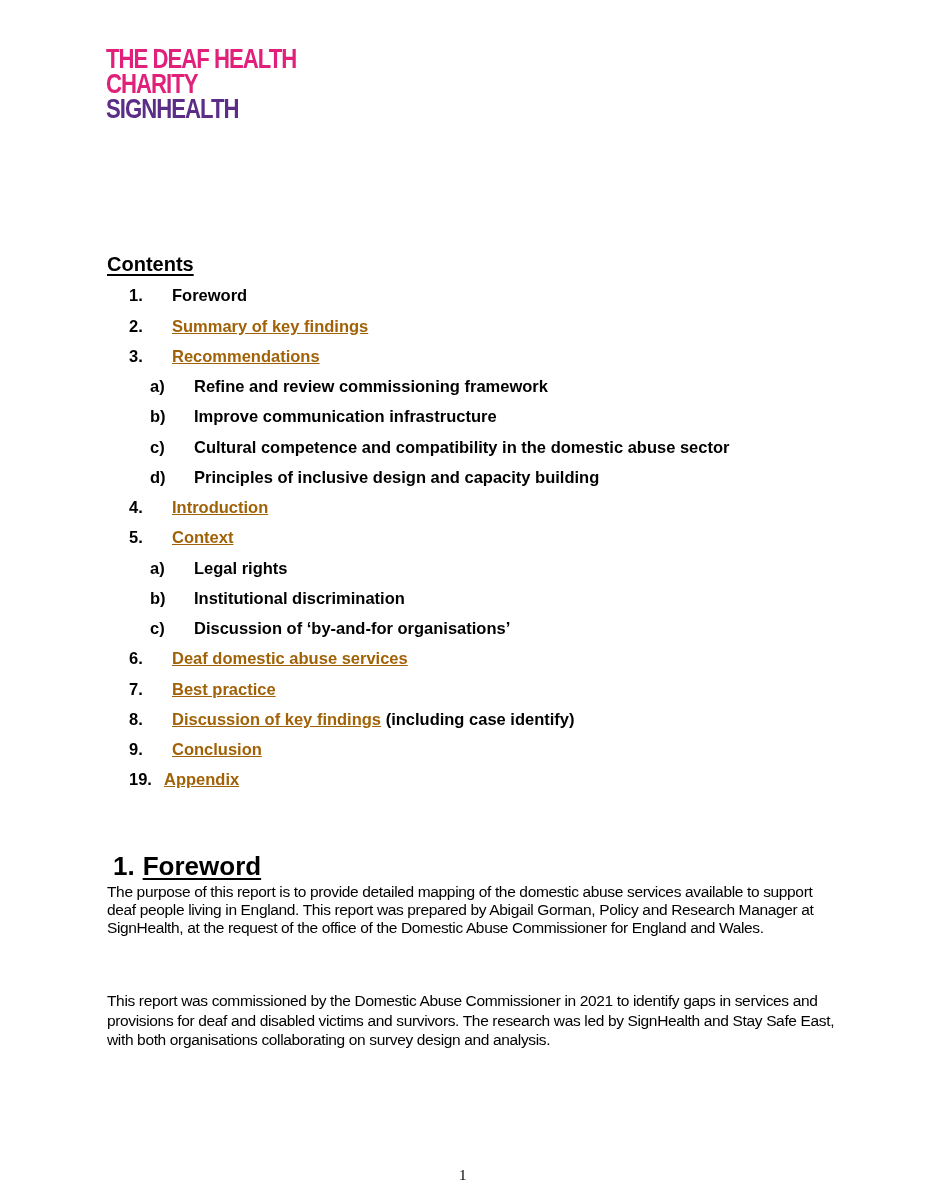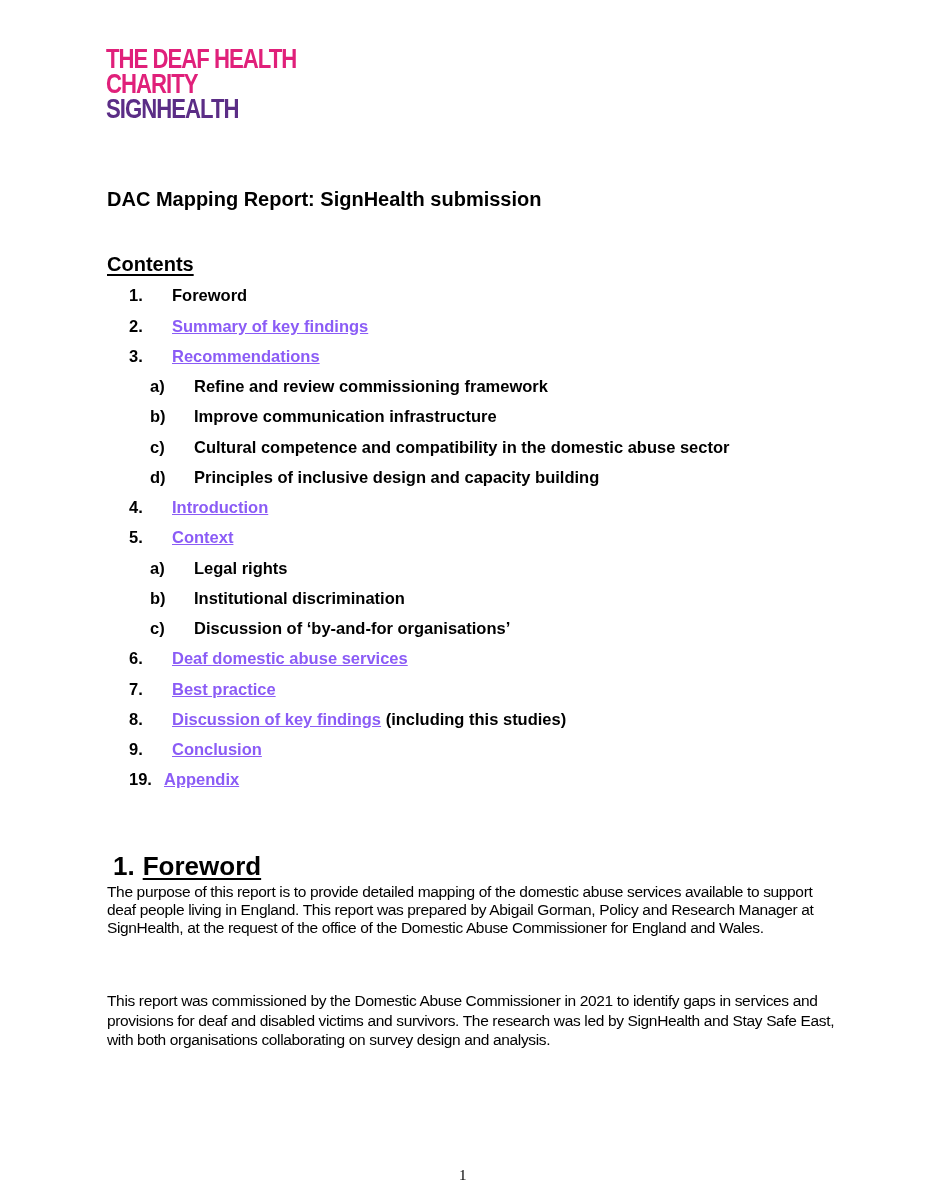--- a/index.html
+++ b/index.html
@@ -11,21 +11,21 @@
     .logo .l3 { color: #5b2d86; font-size: 27px; display: block; }
 
     .doc-title { position: absolute; left: 107px; top: 188px; font-family: "Liberation Sans", sans-serif; font-weight: bold; font-size: 20px; }
 
     .contents-heading { position: absolute; left: 107px; top: 253px; font-family: "Liberation Sans", sans-serif; font-weight: bold; font-size: 20px; text-decoration: underline; text-decoration-thickness: 2px; text-underline-offset: 3px; }
 
     .toc { position: absolute; left: 0; top: 286px; font-family: "Liberation Sans", sans-serif; font-weight: bold; font-size: 16.5px; }
     .toc-row { position: absolute; white-space: nowrap; height: 22px; }
     .toc-num { position: absolute; left: 0; }
     .toc-text { position: absolute; }
-    .toc-link { color: #8b5cf6; text-decoration: underline; cursor: pointer; }
+    .toc-link { color: #a16207; text-decoration: underline; cursor: pointer; }
     .toc-plain { color: #000; }
 
     .foreword-heading { position: absolute; left: 113px; top: 851px; font-family: "Liberation Sans", sans-serif; font-weight: bold; font-size: 26px; }
     .foreword-heading .num { margin-right: 8px; }
     .foreword-heading .title { text-decoration: underline; text-decoration-thickness: 2px; text-underline-offset: 3px; }
 
     .para { position: absolute; left: 107px; width: 730px; font-family: "Liberation Sans", sans-serif; font-size: 15.5px; letter-spacing: -0.35px; }
     .para1 { top: 883px; line-height: 18px; }
     .para2 { top: 991px; line-height: 19.5px; }
 
@@ -35,21 +35,20 @@
 <body>
 
 <div class="page">
 
   <div class="logo">
     <span class="l1">THE DEAF HEALTH</span>
     <span class="l2">CHARITY</span>
     <span class="l3">SIGNHEALTH</span>
   </div>
 
-  <div class="doc-title">DAC Mapping Report: SignHealth submission</div>
 
   <div class="contents-heading">Contents</div>
 
   <div class="toc" id="toc">
       <div class="toc-row" style="top: 0px; left: 0px;">
         <span class="toc-num" style="left: 129px;">1.</span>
         <span class="toc-text" style="left: 172px;"><span class="toc-plain">Foreword</span></span>
       </div>
       <div class="toc-row" style="top: 31px; left: 0px;">
         <span class="toc-num" style="left: 129px;">2.</span>
@@ -98,21 +97,21 @@
       <div class="toc-row" style="top: 363px; left: 0px;">
         <span class="toc-num" style="left: 129px;">6.</span>
         <span class="toc-text" style="left: 172px;"><span class="toc-link">Deaf domestic abuse services</span></span>
       </div>
       <div class="toc-row" style="top: 394px; left: 0px;">
         <span class="toc-num" style="left: 129px;">7.</span>
         <span class="toc-text" style="left: 172px;"><span class="toc-link">Best practice</span></span>
       </div>
       <div class="toc-row" style="top: 424px; left: 0px;">
         <span class="toc-num" style="left: 129px;">8.</span>
-        <span class="toc-text" style="left: 172px;"><span class="toc-link">Discussion of key findings</span><span class="toc-plain"> (including this studies)</span></span>
+        <span class="toc-text" style="left: 172px;"><span class="toc-link">Discussion of key findings</span><span class="toc-plain"> (including case identify)</span></span>
       </div>
       <div class="toc-row" style="top: 454px; left: 0px;">
         <span class="toc-num" style="left: 129px;">9.</span>
         <span class="toc-text" style="left: 172px;"><span class="toc-link">Conclusion</span></span>
       </div>
       <div class="toc-row" style="top: 484px; left: 0px;">
         <span class="toc-num" style="left: 129px;">19.</span>
         <span class="toc-text" style="left: 164px;"><span class="toc-link">Appendix</span></span>
       </div>
     </div>

